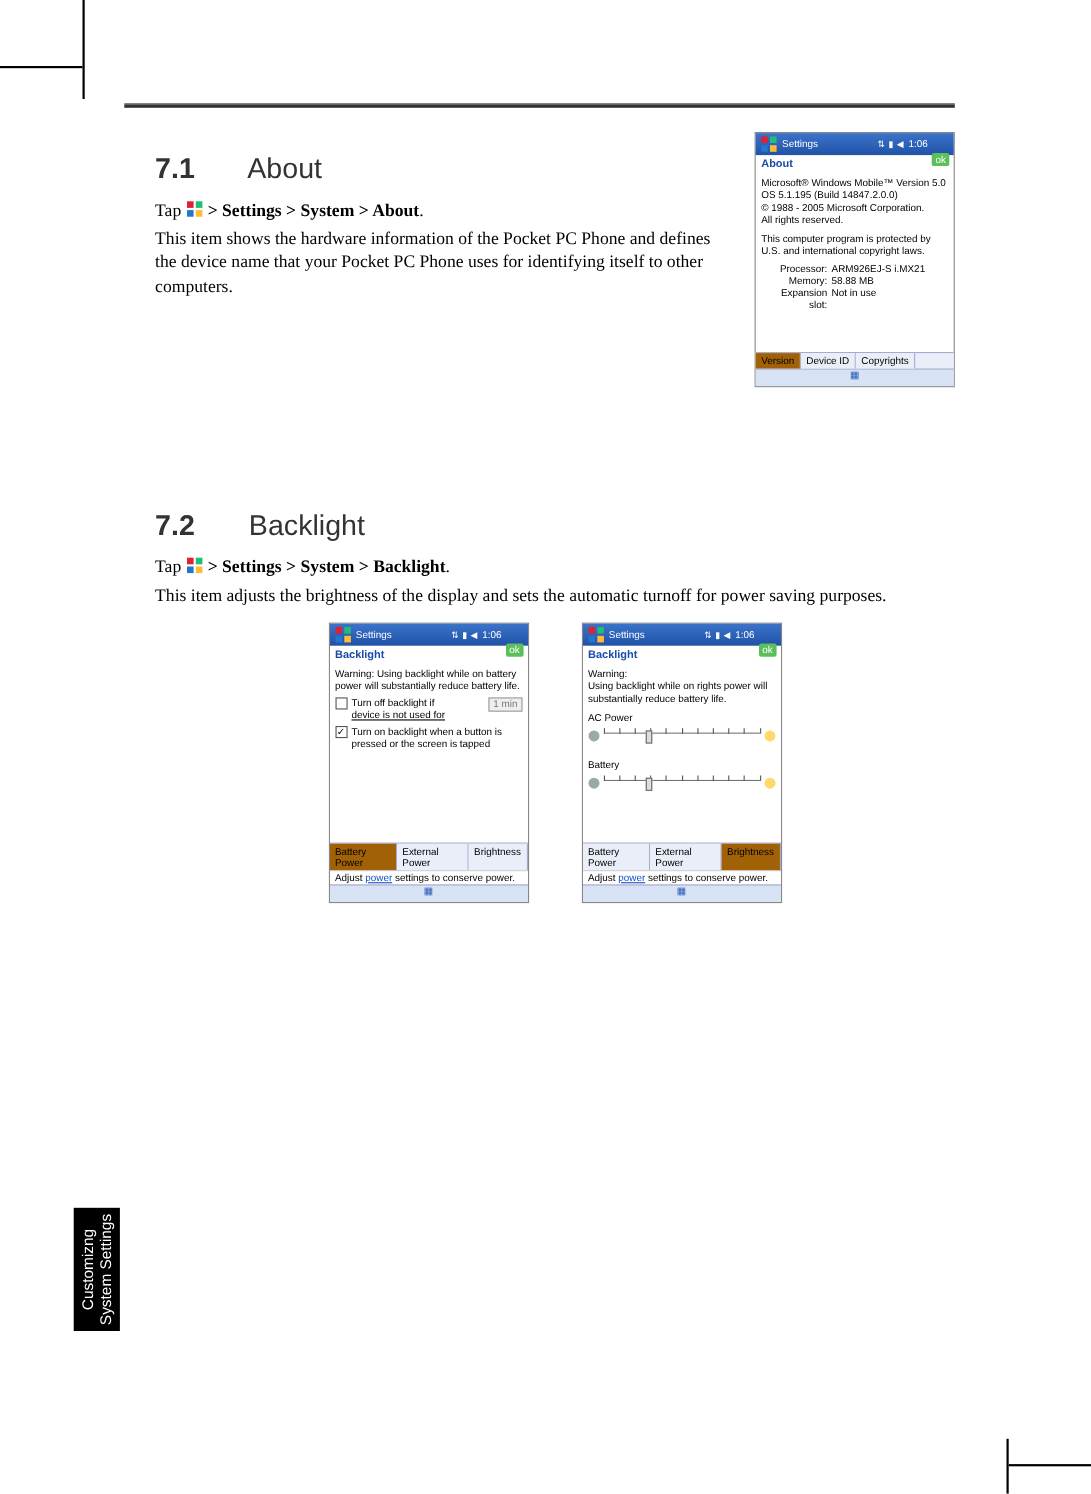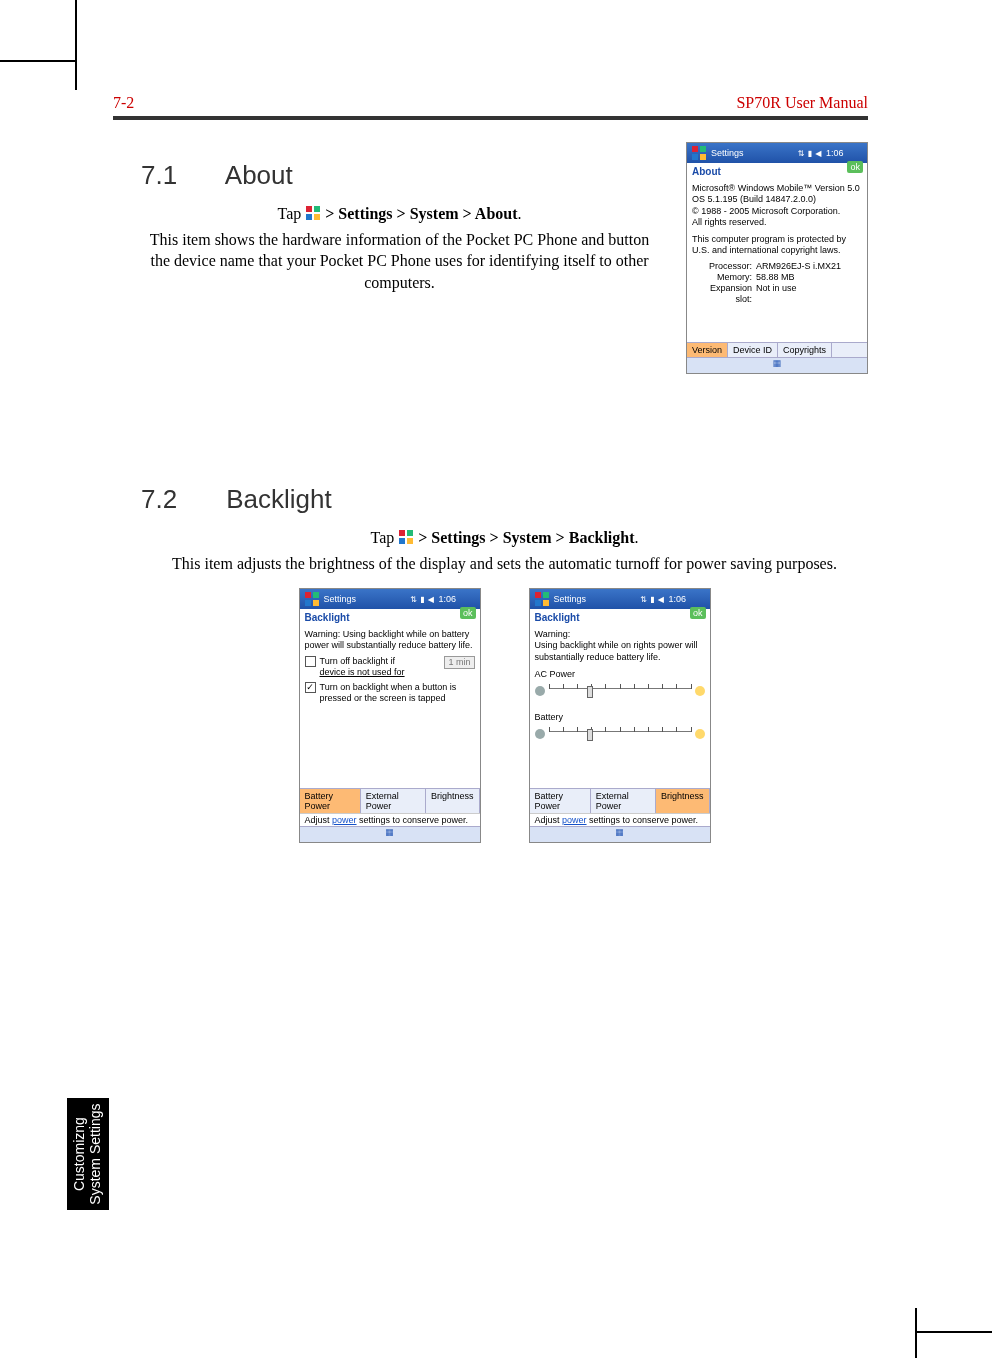--- a/index.html
+++ b/index.html
@@ -47,26 +47,25 @@
 }
 .section-row { display: flex; gap: 28px; }
 .col-left { flex: 1; }
 h2 {
   font-family: Arial, Helvetica, sans-serif;
   font-weight: normal;
   font-size: 26px;
   color: #333;
   margin: 18px 0 12px 28px;
 }
-h2 .hnumber { display:inline-block; min-width: 78px; }
+h2 .hnumber { display:inline-block; min-width: 78px; font-weight: bold; }
 .body-p {
   font-size: 16px;
   line-height: 1.35;
   margin: 0 0 4px 28px;
-  text-align: center;
 }
 .body-p strong { font-weight: bold; }
 .start-icon {
   display: inline-block;
   width: 16px; height: 16px;
   vertical-align: -2px;
 }
 
 .ppc {
   width: 182px;
@@ -106,21 +105,21 @@
 .ppc .kv .k { width: 64px; text-align: right; padding-right: 4px; }
 .ppc .tabs {
   display: flex;
   background: #e9eef9;
   border-top: 1px solid #aac;
   font-size: 9px;
 }
 .ppc .tabs .tab {
   padding: 2px 5px;
   border-right: 1px solid #aac;
-  background: #fdba74;
+  background: #a16207;
 }
 .ppc .tabs .tab.inactive { background: #e9eef9; }
 .ppc .hint {
   padding: 1px 5px;
   font-size: 9px;
   border-top: 1px solid #ccc;
 }
 .ppc .hint .lnk { color: #1451c9; text-decoration: underline; }
 .ppc .kb-bar {
   height: 16px;
@@ -190,45 +189,41 @@
 <div class="bind-margin-bottom2"></div>
 
 <div class="side-tab">
   <div class="rot">
     <span>Customizng</span><br>
     <span>System Settings</span>
   </div>
 </div>
 
 <div class="page">
-  <div class="header-row">
-    <span>7-2</span>
-    <span>SP70R User Manual</span>
-  </div>
   <div class="hr-rule"></div>
 
   <div class="section-row">
     <div class="col-left">
       <h2>
         <span class="hnumber">7.1</span>
         <span>About</span>
       </h2>
       <p class="body-p">
         <span>Tap </span>
         <span class="start-icon">
           <svg viewBox="0 0 16 16">
               <rect x="1" y="1" width="6" height="6" fill="#d23"></rect>
               <rect x="9" y="1" width="6" height="6" fill="#2b7"></rect>
               <rect x="1" y="9" width="6" height="6" fill="#27c"></rect>
               <rect x="9" y="9" width="6" height="6" fill="#fb3"></rect>
             </svg>
         </span>
         <strong> &gt; Settings &gt; System &gt; About</strong><span>.</span>
       </p>
-      <p class="body-p">This item shows the hardware information of the Pocket PC Phone and button the device name that your Pocket PC Phone uses for identifying itself to other computers.</p>
+      <p class="body-p">This item shows the hardware information of the Pocket PC Phone and defines the device name that your Pocket PC Phone uses for identifying itself to other computers.</p>
     </div>
 
     <div class="ppc">
       <div class="ppc-title">
         <span class="start-icon">
           <svg viewBox="0 0 16 16">
               <rect x="1" y="1" width="6" height="6" fill="#d23"></rect>
               <rect x="9" y="1" width="6" height="6" fill="#2b7"></rect>
               <rect x="1" y="9" width="6" height="6" fill="#27c"></rect>
               <rect x="9" y="9" width="6" height="6" fill="#fb3"></rect>

